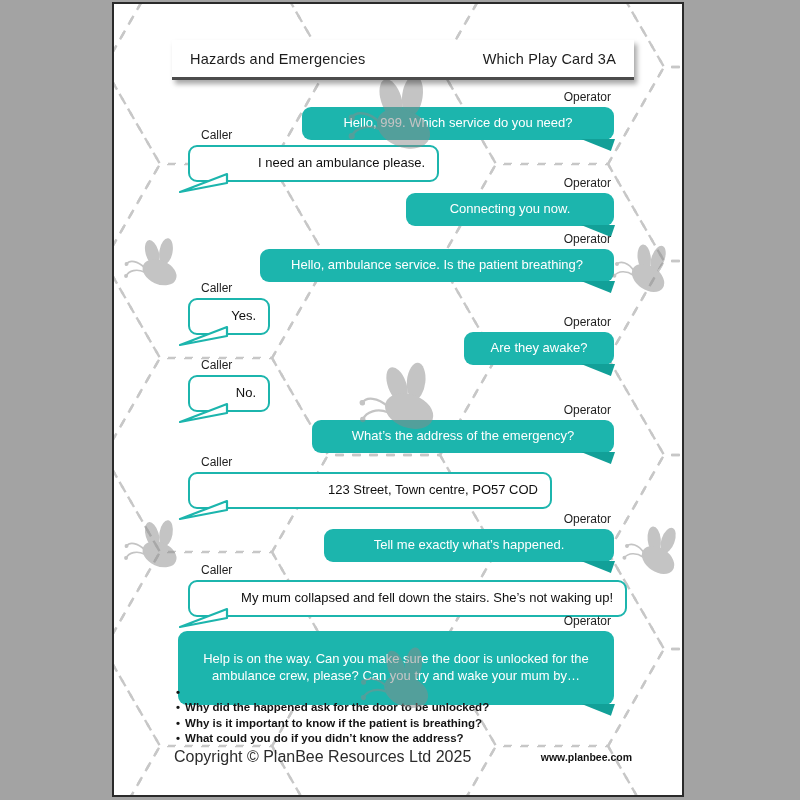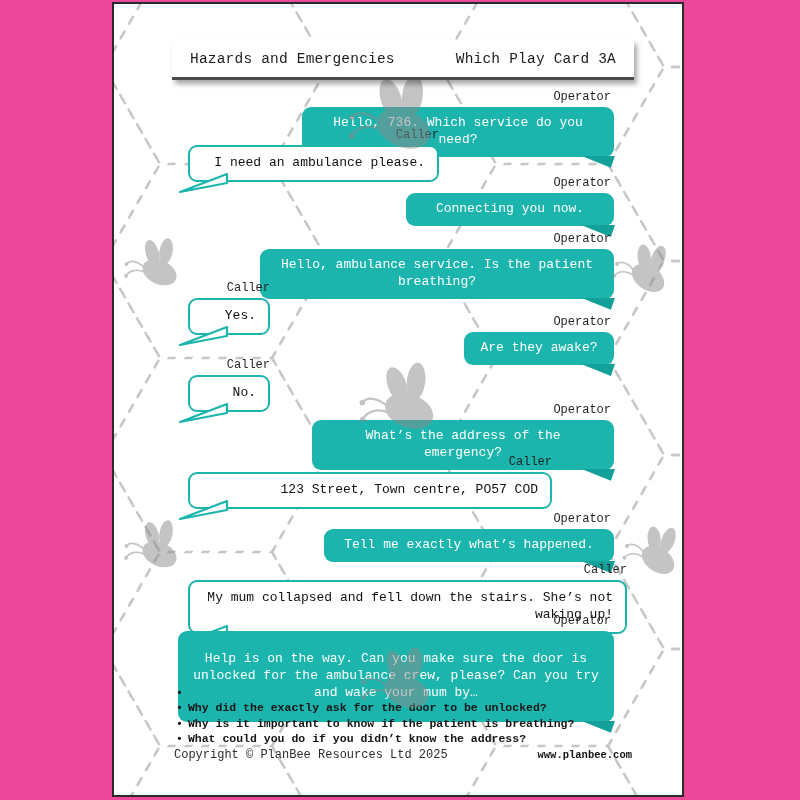--- a/index.html
+++ b/index.html
@@ -1,49 +1,49 @@
 <!DOCTYPE html>
 <html style="--teal: #1cb5ad; --teal-dark: #12a098;"><head>
 <meta charset="utf-8">
 <style>
   html,body{margin:0;padding:0;background:#ffffff;}
   *{box-sizing:border-box;}
   body{font-family:"Liberation Sans","DejaVu Sans",sans-serif;}
-  .canvas{position:relative;width:800px;height:800px;background:#ec4899;overflow:hidden;font-family:Liberation Mono, monospace;}
+  .canvas{position:relative;width:800px;height:800px;background:#a3a3a3;overflow:hidden;}
   .page{position:absolute;left:112px;top:2px;width:572px;height:795px;background:#ffffff;
         border:2px solid #2a2a2a;overflow:hidden;}
   .hexbg{position:absolute;left:-20px;top:-14px;width:640px;height:840px;pointer-events:none;}
 
   .header-bar{position:absolute;left:58px;top:36px;width:462px;height:40px;background:#ffffff;
         border-bottom:3px solid #4c4c4c;box-shadow:3px 4px 5px rgba(0,0,0,.35);
         display:flex;align-items:center;justify-content:space-between;padding:0 18px;z-index:5;}
   .header-bar .h-left{font-size:14.5px;color:#1c1c1c;letter-spacing:.2px;}
   .header-bar .h-right{font-size:14.5px;color:#1c1c1c;letter-spacing:.2px;}
 
   .msg{position:absolute;z-index:3;}
   .spk-label{font-size:12px;color:#1f1f1f;margin-bottom:3px;}
   .msg.op .spk-label{text-align:right;padding-right:3px;}
-  .msg.caller .spk-label{text-align:right;padding-left:13px;}
+  .msg.caller .spk-label{text-align:left;padding-left:13px;}
 
   .bubble{position:relative;border-radius:9px;text-align:center;font-size:13px;line-height:1.3;
           padding:8px 12px;}
   .op-bubble{background:var(--teal);color:#ffffff;}
   .op-bubble::after{content:"";position:absolute;right:-1px;bottom:-11px;width:34px;height:12px;
           background:var(--teal-dark);clip-path:polygon(0 0,100% 0,88% 100%);}
   .caller-bubble{background:#ffffff;border:2.2px solid var(--teal);color:#101010;text-align:right;}
   .caller-tail{position:absolute;left:-13px;bottom:-15px;}
 
   .questions{position:absolute;left:62px;top:682px;width:440px;z-index:3;}
   .q-item{font-size:11.5px;font-weight:600;color:#141414;line-height:1.2;margin-bottom:1.5px;
           display:flex;}
   .q-item .dot{margin-right:5px;}
 
   .footer{position:absolute;left:60px;top:744px;width:458px;display:flex;
           justify-content:space-between;align-items:center;z-index:3;}
-  .footer .copy{font-size:12px;color:#2c2c2c;}
+  .footer .copy{font-size:16px;color:#2c2c2c;}
   .footer .site{font-size:10.5px;color:#111;font-weight:600;text-align:center;}
 
   .bee{position:absolute;z-index:4;opacity:.5;pointer-events:none;}
 </style>
 </head>
 <body>
 
 <div class="canvas">
   <div class="page">
 
@@ -63,21 +63,21 @@
     </svg>
 
     <div class="header-bar">
       <span class="h-left">Hazards and Emergencies</span>
       <span class="h-right">Which Play Card 3A</span>
     </div>
 
     <div class="msg op" style="left:188px;top:86px;width:312px">
       <div class="spk-label">Operator</div>
       <div class="bubble op-bubble">
-        <span>Hello, 736. Which service do you need?</span>
+        <span>Hello, 999. Which service do you need?</span>
       </div>
     </div>
 
     <div class="msg caller" style="left:74px;top:124px;width:251px">
       <div class="spk-label">Caller</div>
       <div class="bubble caller-bubble">
         <span>I need an ambulance please.</span>
         <svg class="caller-tail" width="52" height="24" viewBox="0 0 52 24">
           <path d="M50 3 L3 21 L50 12 Z" fill="#ffffff" stroke="#1cb5ad" stroke-width="2.2" stroke-linejoin="round"></path>
         </svg>
@@ -165,21 +165,21 @@
         <span>Help is on the way. Can you make sure the door is unlocked for the ambulance crew, please? Can you try and wake your mum by…</span>
       </div>
     </div>
 
     <div class="questions">
       <div class="q-item">
         <span class="dot">•</span>
       </div>
       <div class="q-item">
         <span class="dot">•</span>
-        <span>Why did the exactly ask for the door to be unlocked?</span>
+        <span>Why did the happened ask for the door to be unlocked?</span>
       </div>
       <div class="q-item">
         <span class="dot">•</span>
         <span>Why is it important to know if the patient is breathing?</span>
       </div>
       <div class="q-item">
         <span class="dot">•</span>
         <span>What could you do if you didn’t know the address?</span>
       </div>
     </div>

